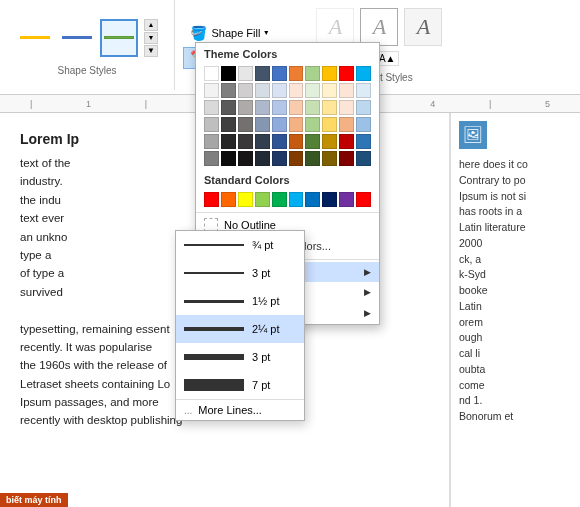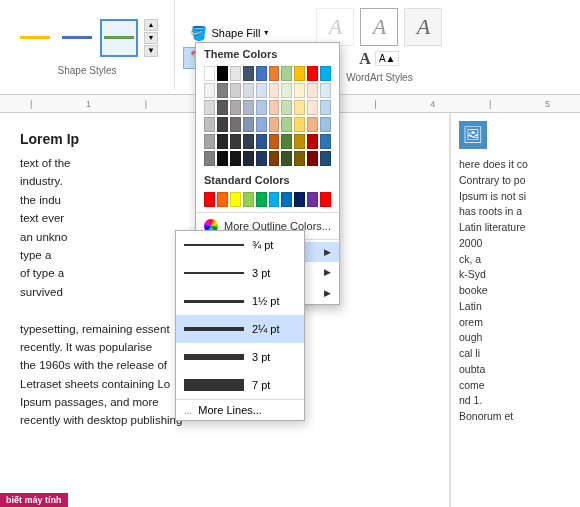--- a/index.html
+++ b/index.html
@@ -194,21 +194,21 @@
 
     
     .dropdown-overlay {
       position: absolute;
       top: 42px;
       left: 195px;
       z-index: 100;
       background: #fff;
       border: 1px solid #b0b0b0;
       box-shadow: 2px 4px 10px rgba(0,0,0,0.25);
-      width: 145px;
+      width: 185px;
     }
 
     .dropdown-section-title {
       font-size: 11px;
       font-weight: 600;
       color: #333;
       padding: 5px 8px 3px;
     }
 
     .color-grid {
@@ -334,21 +334,21 @@
       cursor: pointer;
       font-size: 11px;
       border-top: 1px solid #ddd;
     }
 
     
     .watermark {
       position: absolute;
       bottom: 0;
       left: 0;
-      background: #be185d;
+      background: #c2410c;
       color: white;
       font-size: 9px;
       font-weight: bold;
       padding: 2px 6px;
       margin-top: 24px;
     }
   </style>
 </head>
 <body>
 
@@ -561,20 +561,24 @@
         <div class="color-swatch" style="background: rgb(0, 176, 240);"></div>
         <div class="color-swatch" style="background: rgb(0, 112, 192);"></div>
         <div class="color-swatch" style="background: rgb(0, 32, 96);"></div>
         <div class="color-swatch" style="background: rgb(112, 48, 160);"></div>
         <div class="color-swatch" style="background: rgb(255, 0, 0);"></div>
       </div>
   </div>
 
   <hr class="dropdown-divider">
 
+  <div class="no-outline-item">
+    <span style="width:14px;height:14px;border:1.5px dashed #aaa;display:inline-block;"></span>
+    <span>No Outline</span>
+  </div>
 
   <div class="dropdown-item">
     <span style="width:14px;height:14px;background:conic-gradient(red,yellow,green,cyan,blue,magenta,red);border-radius:50%;display:inline-block;"></span>
     <span>More Outline Colors...</span>
   </div>
 
   <hr class="dropdown-divider">
 
   <div class="dropdown-item has-submenu selected-highlight" style="background:#cce0ff;">
     <div style="display:flex;align-items:center;gap:6px;">

